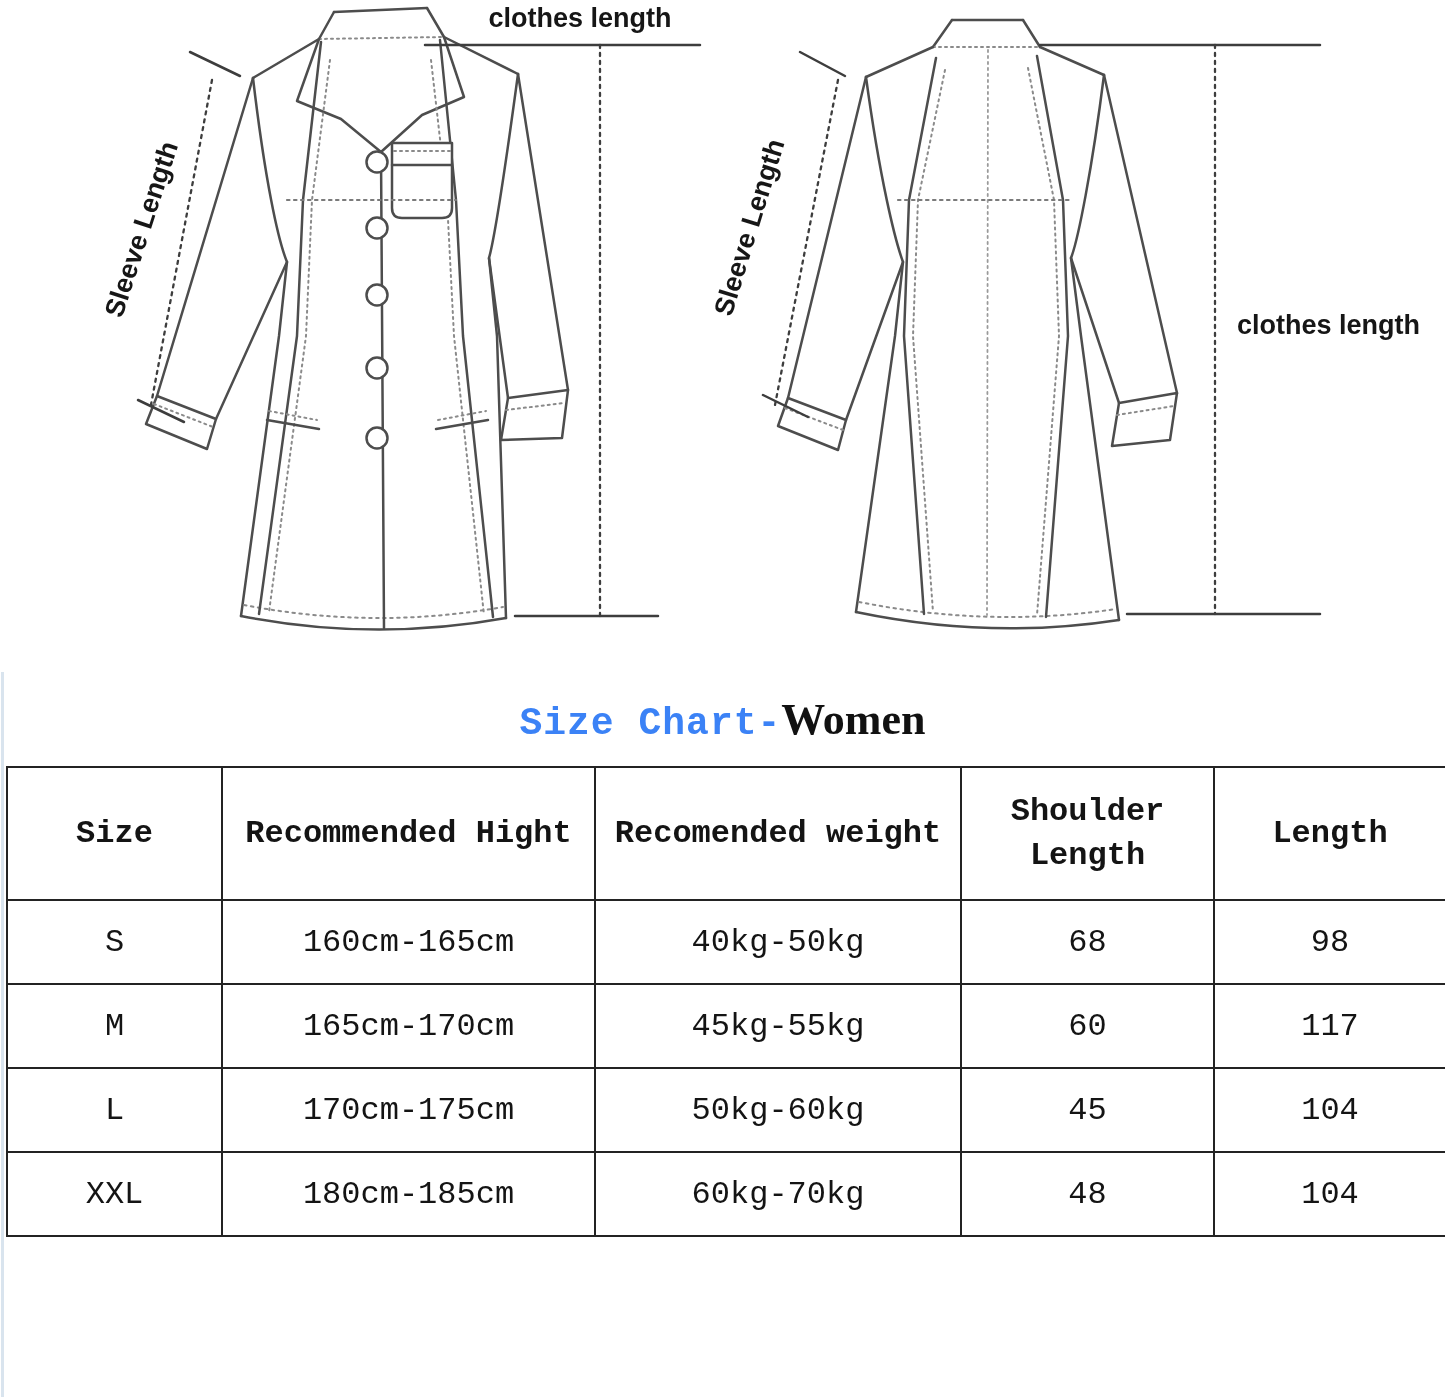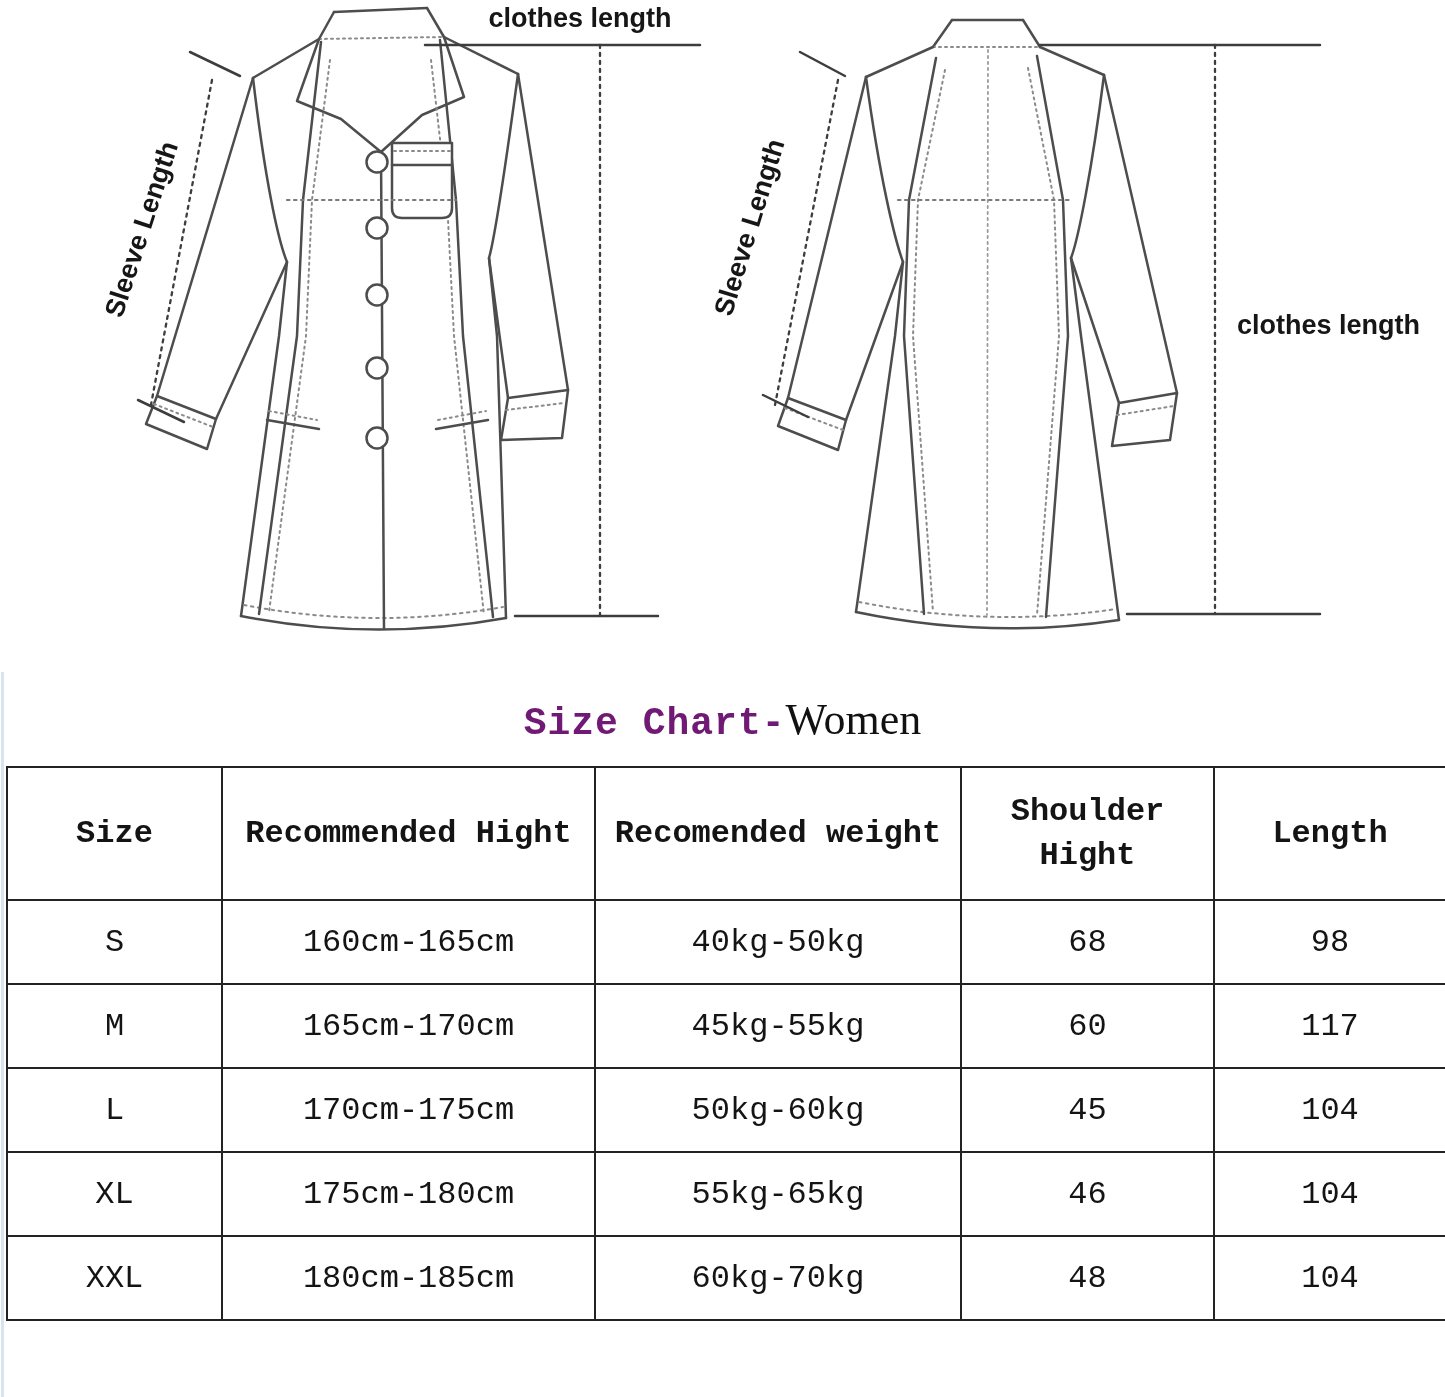--- a/index.html
+++ b/index.html
@@ -23,26 +23,26 @@
   }
   .title-wrap{
     position:absolute;left:0;top:694px;width:1445px;
     text-align:center;
     white-space:nowrap;
   }
   .title-prefix{
     font-family:"Liberation Mono", monospace;
     font-weight:600;
     font-size:38px;
-    color:#701a75;
+    color:#3b82f6;
     letter-spacing:1px;
   }
   .title-suffix{
     font-family:"Liberation Serif", serif;
-    font-weight:400;
+    font-weight:700;
     font-size:44px;
     color:#111;
   }
   table.size-table{
     position:absolute;left:6px;top:766px;
     border-collapse:collapse;
     table-layout:fixed;
     width:1439px;
     background:#fff;
   }
@@ -196,21 +196,21 @@
         <col class="c2">
         <col class="c3">
         <col class="c4">
         <col class="c5">
       </colgroup>
     <thead>
       <tr>
         <th>Size</th>
         <th>Recommended Hight</th>
         <th>Recomended weight</th>
-        <th>Shoulder Hight</th>
+        <th>Shoulder Length</th>
         <th>Length</th>
       </tr>
     </thead>
     <tbody>
       <tr>
         <td>S</td>
         <td>160cm-165cm</td>
         <td>40kg-50kg</td>
         <td>68</td>
         <td>98</td>
@@ -223,27 +223,20 @@
         <td>117</td>
       </tr>
       <tr>
         <td>L</td>
         <td>170cm-175cm</td>
         <td>50kg-60kg</td>
         <td>45</td>
         <td>104</td>
       </tr>
       <tr>
-        <td>XL</td>
-        <td>175cm-180cm</td>
-        <td>55kg-65kg</td>
-        <td>46</td>
-        <td>104</td>
-      </tr>
-      <tr>
         <td>XXL</td>
         <td>180cm-185cm</td>
         <td>60kg-70kg</td>
         <td>48</td>
         <td>104</td>
       </tr>
     </tbody>
   </table>
 
 </div>

